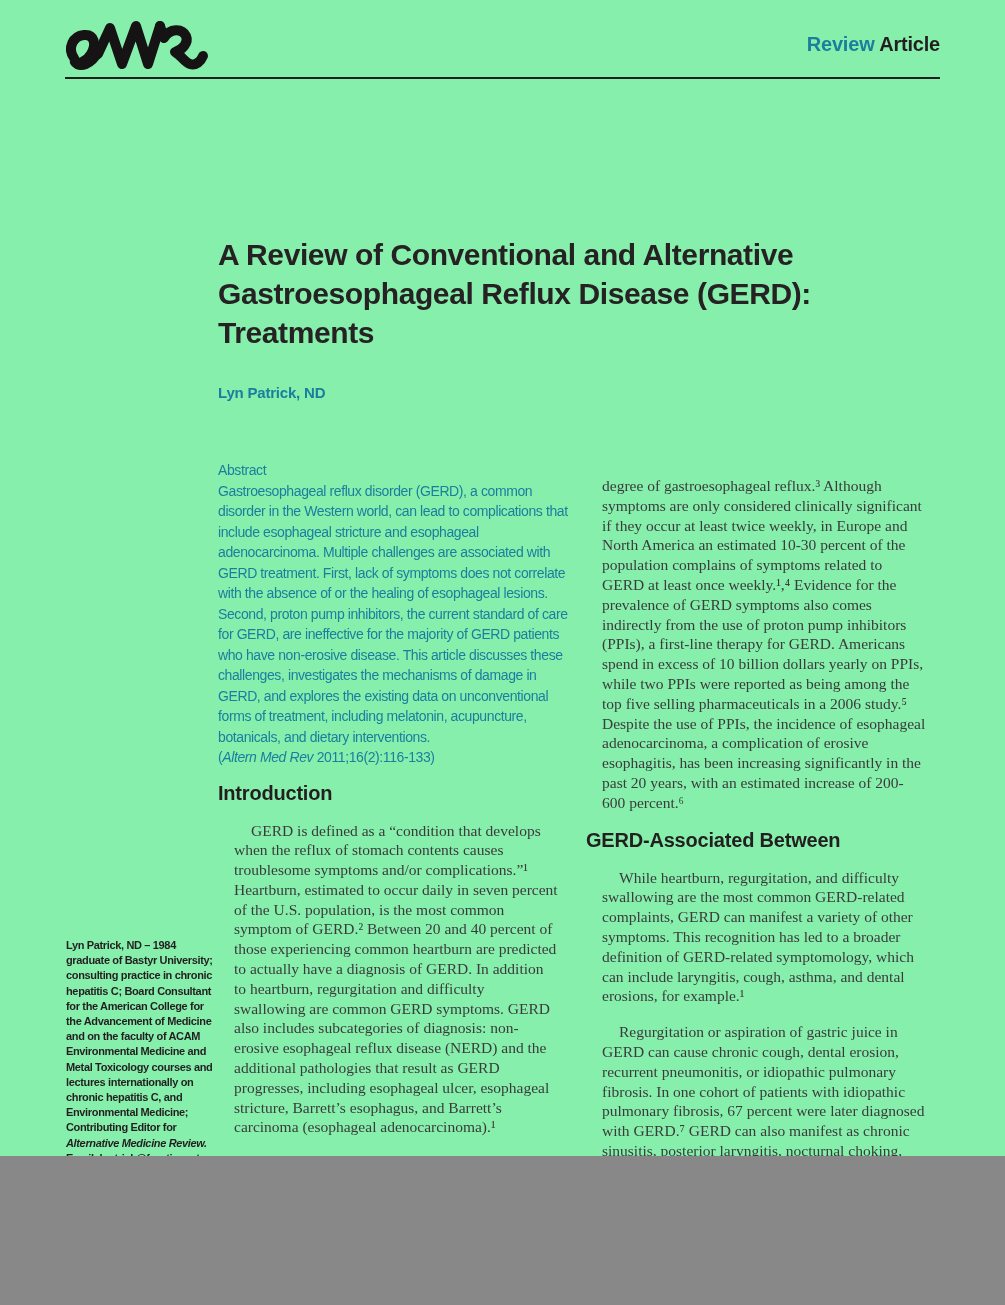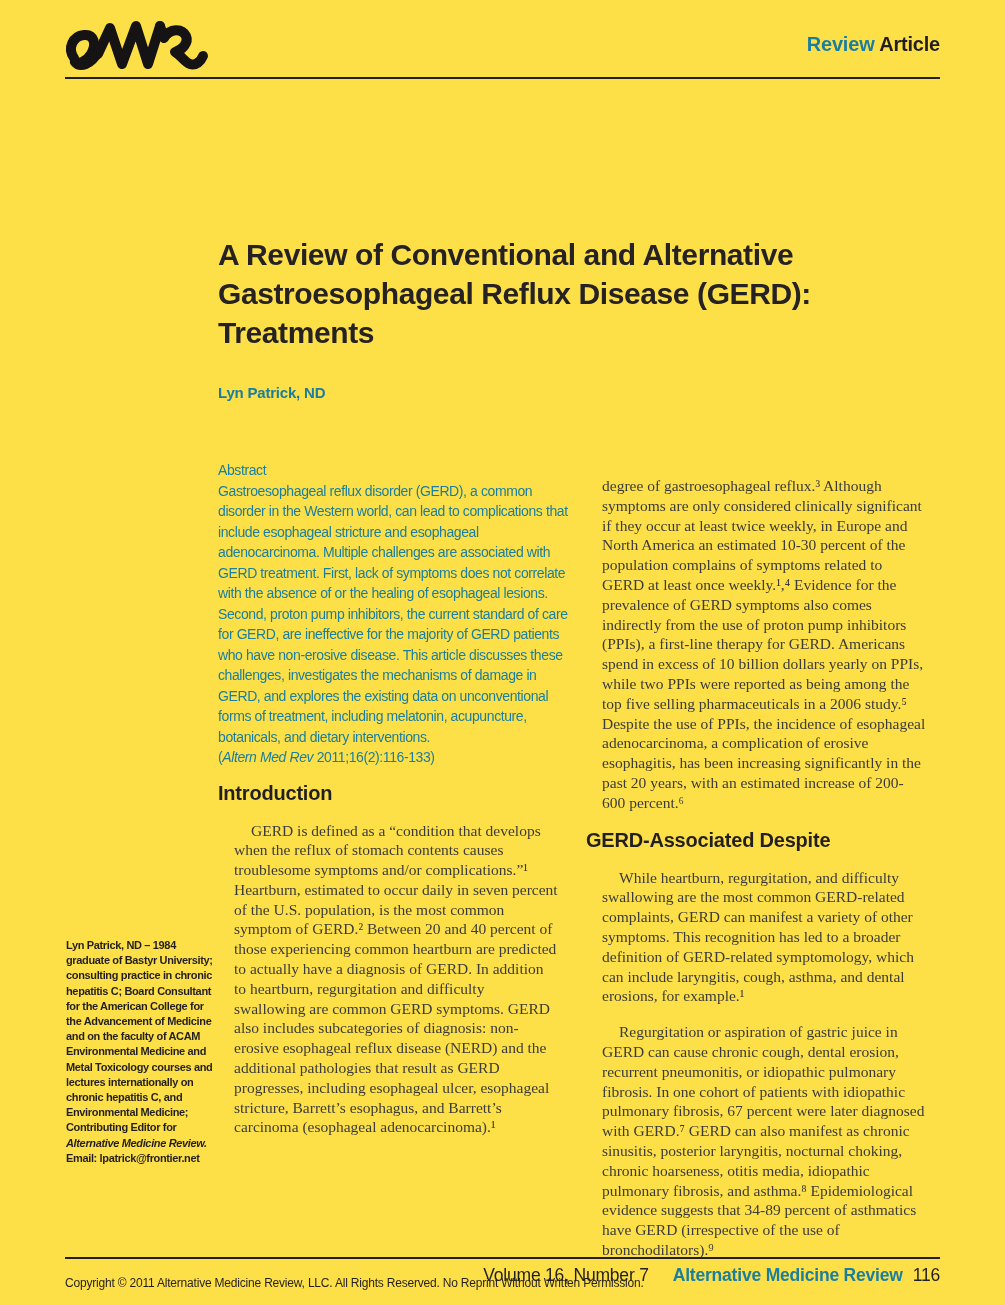--- a/index.html
+++ b/index.html
@@ -1,19 +1,19 @@
 <!DOCTYPE html>
 <html><head>
 <meta charset="utf-8">
 <style>
   html,body{margin:0;padding:0;background:#888;}
   .page{
     position:relative;
-    width:1005px;height:1305px;
-    background:#fde047;
+    width:1005px;height:1156px;
+    background:#86efac;
     margin:0 auto;
     overflow:hidden;
     font-family:"Liberation Sans","DejaVu Sans",sans-serif;
   }
   
   .logo-wrap{position:absolute;left:60px;top:12px;width:185px;height:66px;}
   .review-article{
     position:absolute;right:65px;top:33px;
     font-size:20px;font-weight:bold;color:#231f20;letter-spacing:-0.2px;
   }
@@ -111,21 +111,21 @@
         <div>Gastroesophageal reflux disorder (GERD), a common disorder in the Western world, can lead to complications that include esophageal stricture and esophageal adenocarcinoma. Multiple challenges are associated with GERD treatment. First, lack of symptoms does not correlate with the absence of or the healing of esophageal lesions. Second, proton pump inhibitors, the current standard of care for GERD, are ineffective for the majority of GERD patients who have non-erosive disease. This article discusses these challenges, investigates the mechanisms of damage in GERD, and explores the existing data on unconventional forms of treatment, including melatonin, acupuncture, botanicals, and dietary interventions.</div>
         <div><span>(</span><span class="it">Altern Med Rev</span><span> 2011;16(2):116-133)</span></div>
       </div>
 
       <h2 class="sec">Introduction</h2>
       <p class="ind">GERD is defined as a “condition that develops when the reflux of stomach contents causes troublesome symptoms and/or complications.”¹ Heartburn, estimated to occur daily in seven percent of the U.S. population, is the most common symptom of GERD.² Between 20 and 40 percent of those experiencing common heartburn are predicted to actually have a diagnosis of GERD. In addition to heartburn, regurgitation and difficulty swallowing are common GERD symptoms. GERD also includes subcategories of diagnosis: non-erosive esophageal reflux disease (NERD) and the additional pathologies that result as GERD progresses, including esophageal ulcer, esophageal stricture, Barrett’s esophagus, and Barrett’s carcinoma (esophageal adenocarcinoma).¹</p>
     </div>
 
     <div class="col">
       <p>degree of gastroesophageal reflux.³ Although symptoms are only considered clinically significant if they occur at least twice weekly, in Europe and North America an estimated 10-30 percent of the population complains of symptoms related to GERD at least once weekly.¹,⁴ Evidence for the prevalence of GERD symptoms also comes indirectly from the use of proton pump inhibitors (PPIs), a first-line therapy for GERD. Americans spend in excess of 10 billion dollars yearly on PPIs, while two PPIs were reported as being among the top five selling pharmaceuticals in a 2006 study.⁵ Despite the use of PPIs, the incidence of esophageal adenocarcinoma, a complication of erosive esophagitis, has been increasing significantly in the past 20 years, with an estimated increase of 200-600 percent.⁶</p>
-      <h2 class="sec">GERD-Associated Despite</h2>
+      <h2 class="sec">GERD-Associated Between</h2>
       <p class="ind">While heartburn, regurgitation, and difficulty swallowing are the most common GERD-related complaints, GERD can manifest a variety of other symptoms. This recognition has led to a broader definition of GERD-related symptomology, which can include laryngitis, cough, asthma, and dental erosions, for example.¹</p>
       <p class="ind">Regurgitation or aspiration of gastric juice in GERD can cause chronic cough, dental erosion, recurrent pneumonitis, or idiopathic pulmonary fibrosis. In one cohort of patients with idiopathic pulmonary fibrosis, 67 percent were later diagnosed with GERD.⁷ GERD can also manifest as chronic sinusitis, posterior laryngitis, nocturnal choking, chronic hoarseness, otitis media, idiopathic pulmonary fibrosis, and asthma.⁸ Epidemiological evidence suggests that 34-89 percent of asthmatics have GERD (irrespective of the use of bronchodilators).⁹</p>
     </div>
 
   </div>
 
   <div class="rule footer"></div>
   <div class="copyright">Copyright © 2011 Alternative Medicine Review, LLC.  All Rights Reserved.  No Reprint Without Written Permission.</div>
   <div class="footer-right">
     <span>Volume 16, Number 7</span><span class="journal">Alternative Medicine Review</span><span class="pagenum">116</span>

